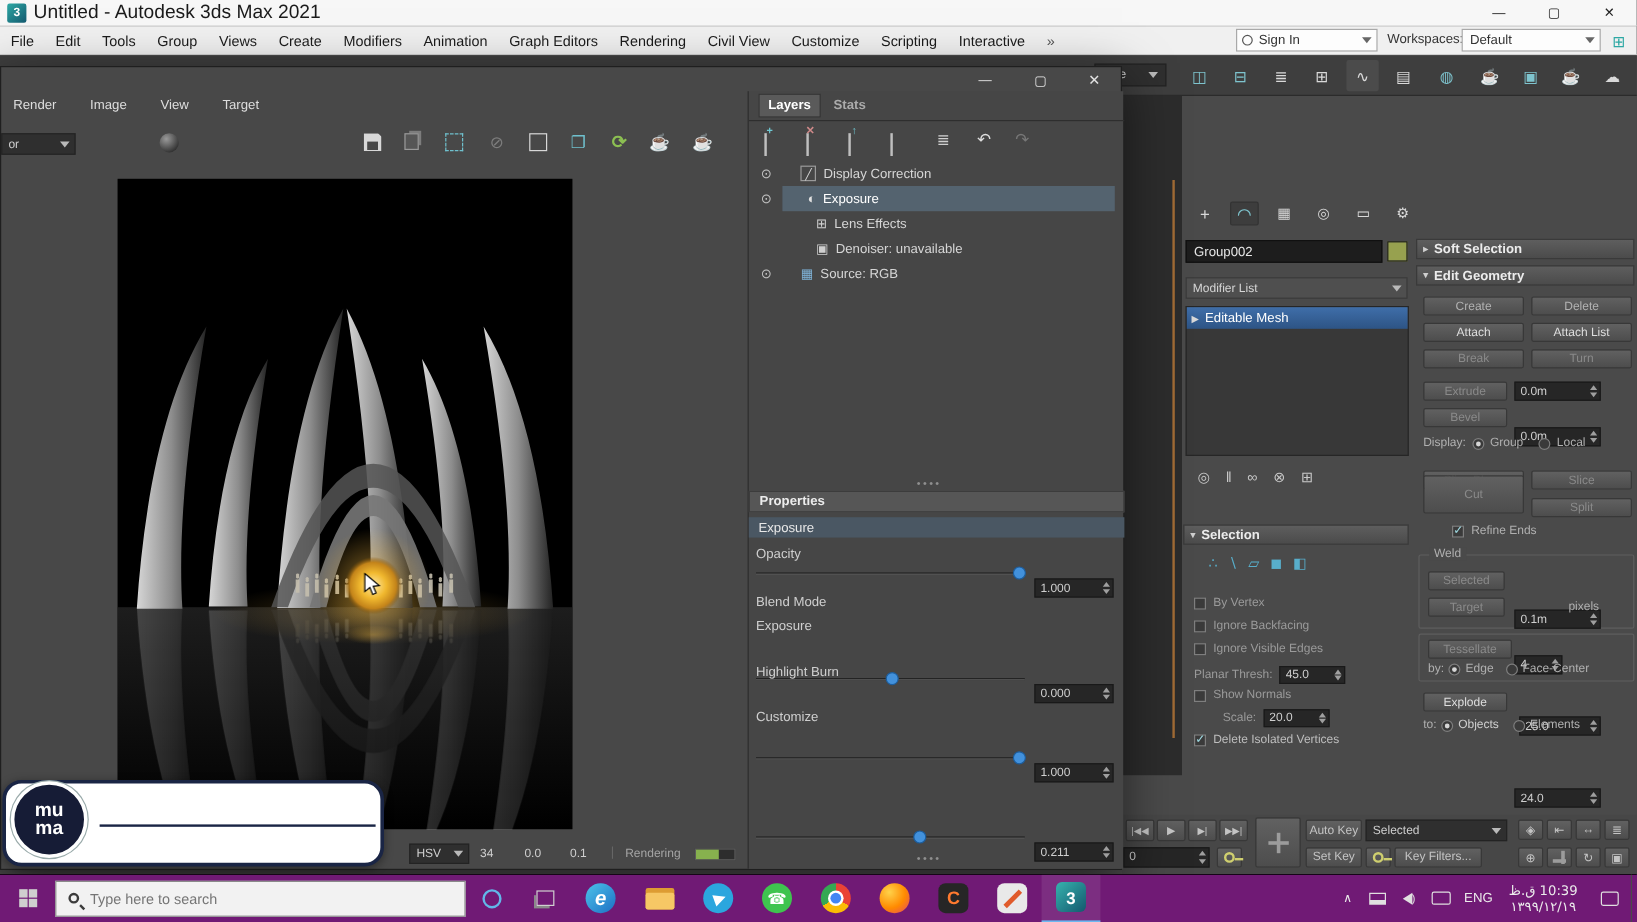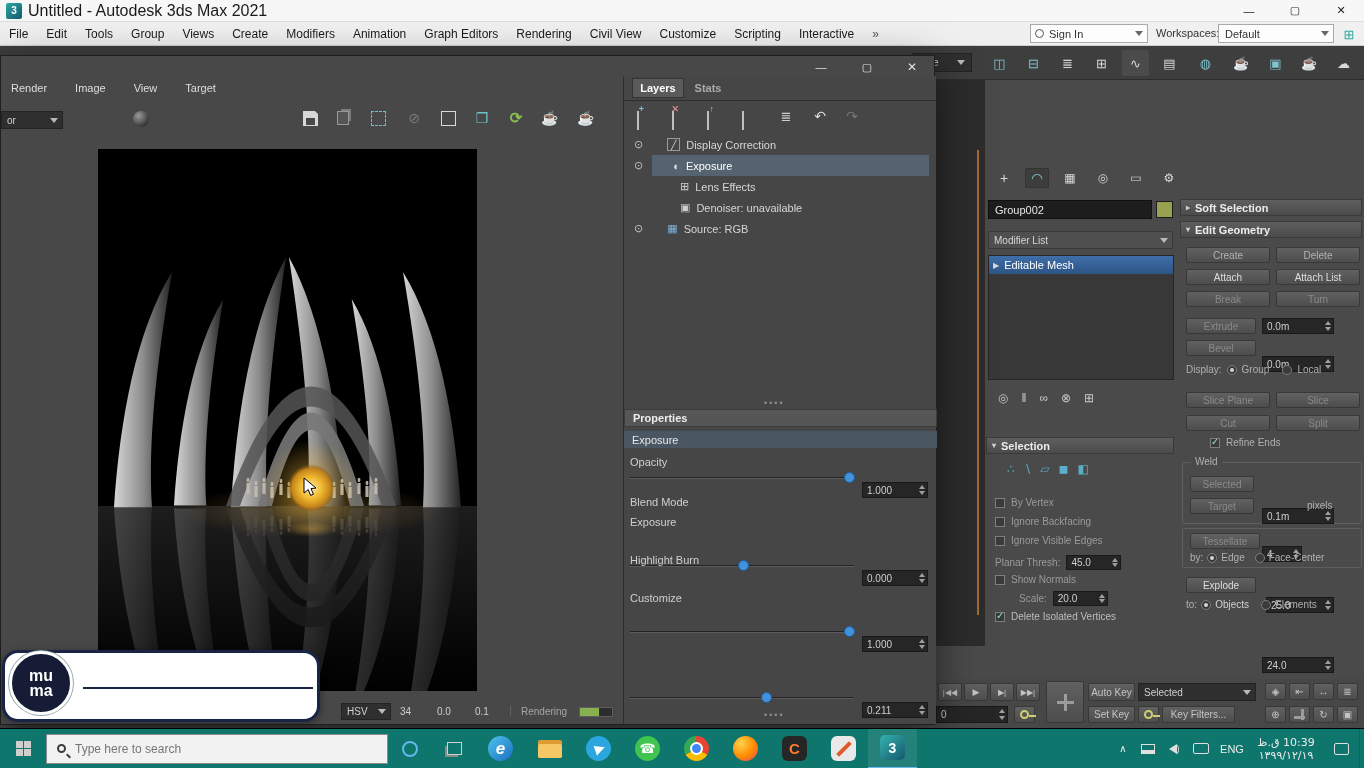--- a/index.html
+++ b/index.html
@@ -40,21 +40,21 @@
 #vfb{background:#484848;border:1px solid #1f1f1f;box-shadow:0 12px 40px rgba(0,0,0,.55)}
 .vfbmenu{color:#dedede;font-size:11px}
 .slider{position:relative}
 .slider .trk{position:absolute;left:0;right:0;top:5px;height:2px;background:#232323;border-bottom:1px solid #5b5b5b}
 .slider .hnd{position:absolute;top:0;width:11px;height:11px;border-radius:50%;background:#4291dc;border:1px solid #1d5d9c}
 .lstack{width:13px;height:9px;border:1px solid #bfbfbf;background:#555;box-shadow:3px -3px 0 -1px #8f8f8f;position:relative}
 .lstack i{position:absolute;right:-6px;top:-8px;font-style:normal;font-size:9px;font-weight:bold}
 .trow{height:21px;display:flex;align-items:center;color:#d6d6d6;font-size:11px;gap:6px}
 .eye{color:#c2c2c2;font-size:11px}
 
-#taskbar{background:#0f766e;border-top:1px solid #000}
+#taskbar{background:#701a75;border-top:1px solid #000}
 .slot{height:40px}
 .mag{width:9px;height:9px;border:2px solid #3c3c3c;border-radius:50%;position:relative}
 .mag::after{content:"";position:absolute;width:5px;height:2px;background:#3c3c3c;transform:rotate(45deg);left:7px;top:9px}
 .wlogo{display:grid;grid-template-columns:7px 7px;grid-template-rows:7px 7px;gap:1px}
 .wlogo span{background:#cfcfcf}
 .tray{color:#ececec;font-size:11px}
 .cross{position:relative;width:17px;height:17px}
 .cross::before{content:"";position:absolute;left:0;right:0;top:7px;height:3px;background:#9c9c9c}
 .cross::after{content:"";position:absolute;top:0;bottom:0;left:7px;width:3px;background:#9c9c9c}
 .keyic{width:9px;height:9px;border:2px solid #cfcf6f;border-radius:50%;position:relative}
@@ -236,21 +236,21 @@
       </div>
     <div class="a f" style="left:201px;top:284px;gap:5px">
       <span class="lbl">Display:</span>
       <span class="rad on"></span>
       <span class="lbl">Group</span>
       <span class="rad" style="margin-left:8px"></span>
       <span class="lbl">Local</span>
     </div>
     <div class="btn dim a" style="left:201px;top:312px;width:84px;height:16px">Slice Plane</div>
     <div class="btn dim a" style="left:291px;top:312px;width:84px;height:16px">Slice</div>
-    <div class="btn dim a" style="left:201px;top:335px;width:84px;height:16px">Cut</div>
+    <div class="btn dim a" style="left:201px;top:316px;width:84px;height:32px">Cut</div>
     <div class="btn dim a" style="left:291px;top:335px;width:84px;height:16px">Split</div>
     <div class="a f" style="left:225px;top:357px;gap:6px">
         <span class="chk on"></span>
         <span class="lbl">Refine Ends</span>
       </div>
 
     <div class="grp a" style="left:197px;top:382px;width:180px;height:62px"></div>
     <div class="a lbl" style="left:206px;top:376px;background:#4a4a4a;padding:0 4px">Weld</div>
     <div class="btn dim a" style="left:205px;top:396px;width:64px;height:16px">Selected</div>
     <div class="spn a" style="left:277px;top:396px;width:72px;height:16px;padding-right:12px">

